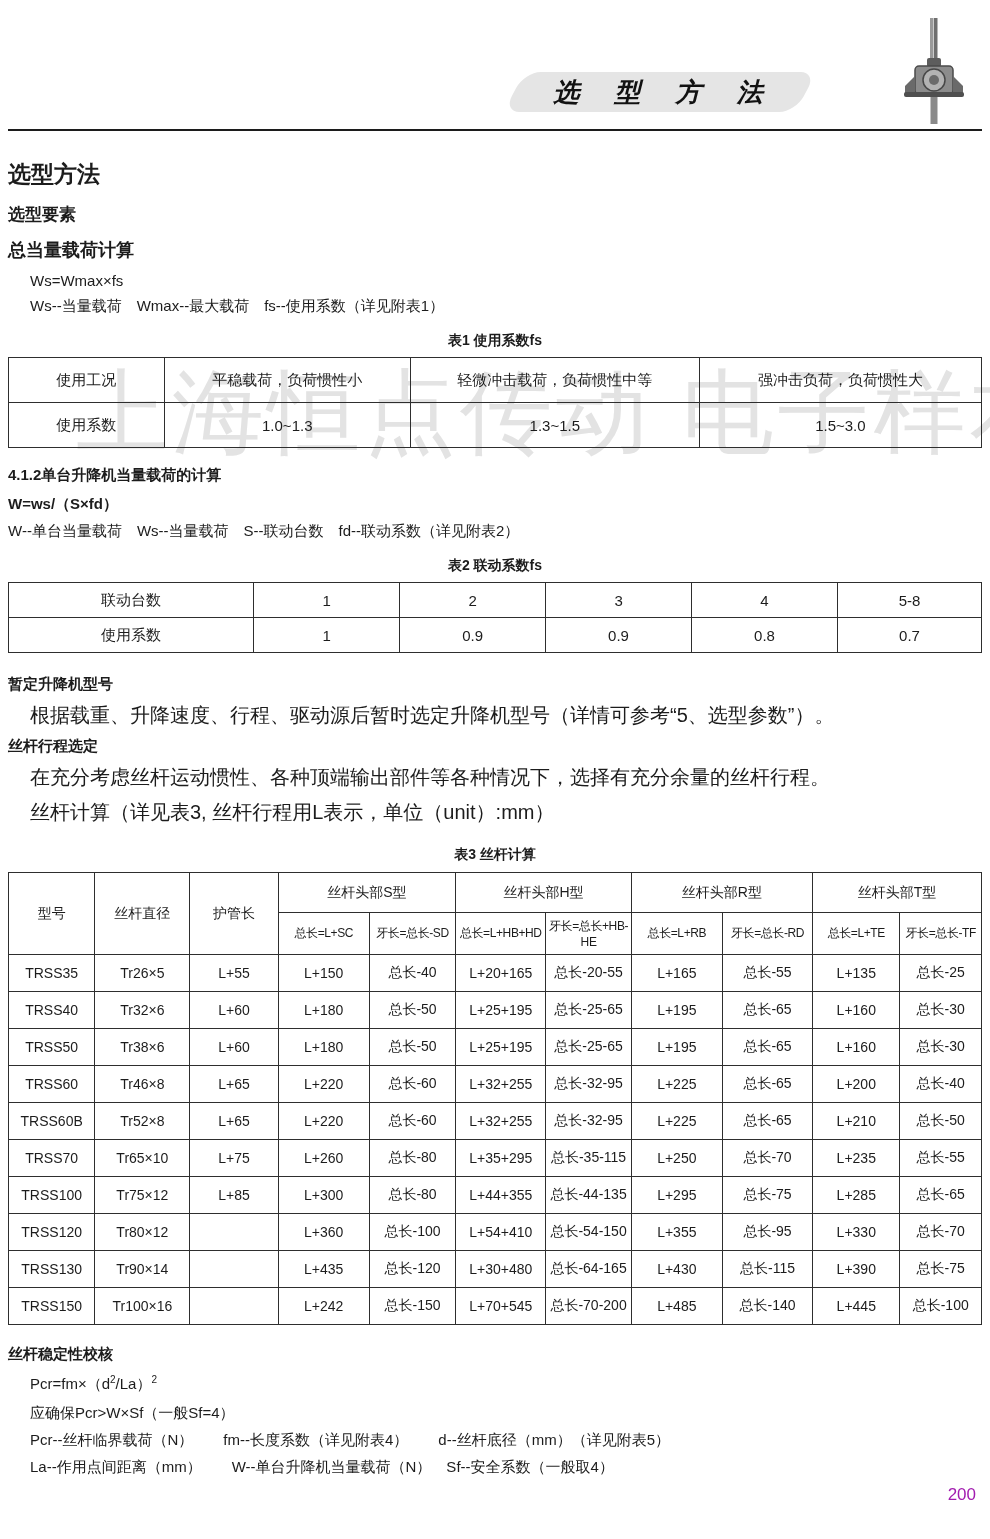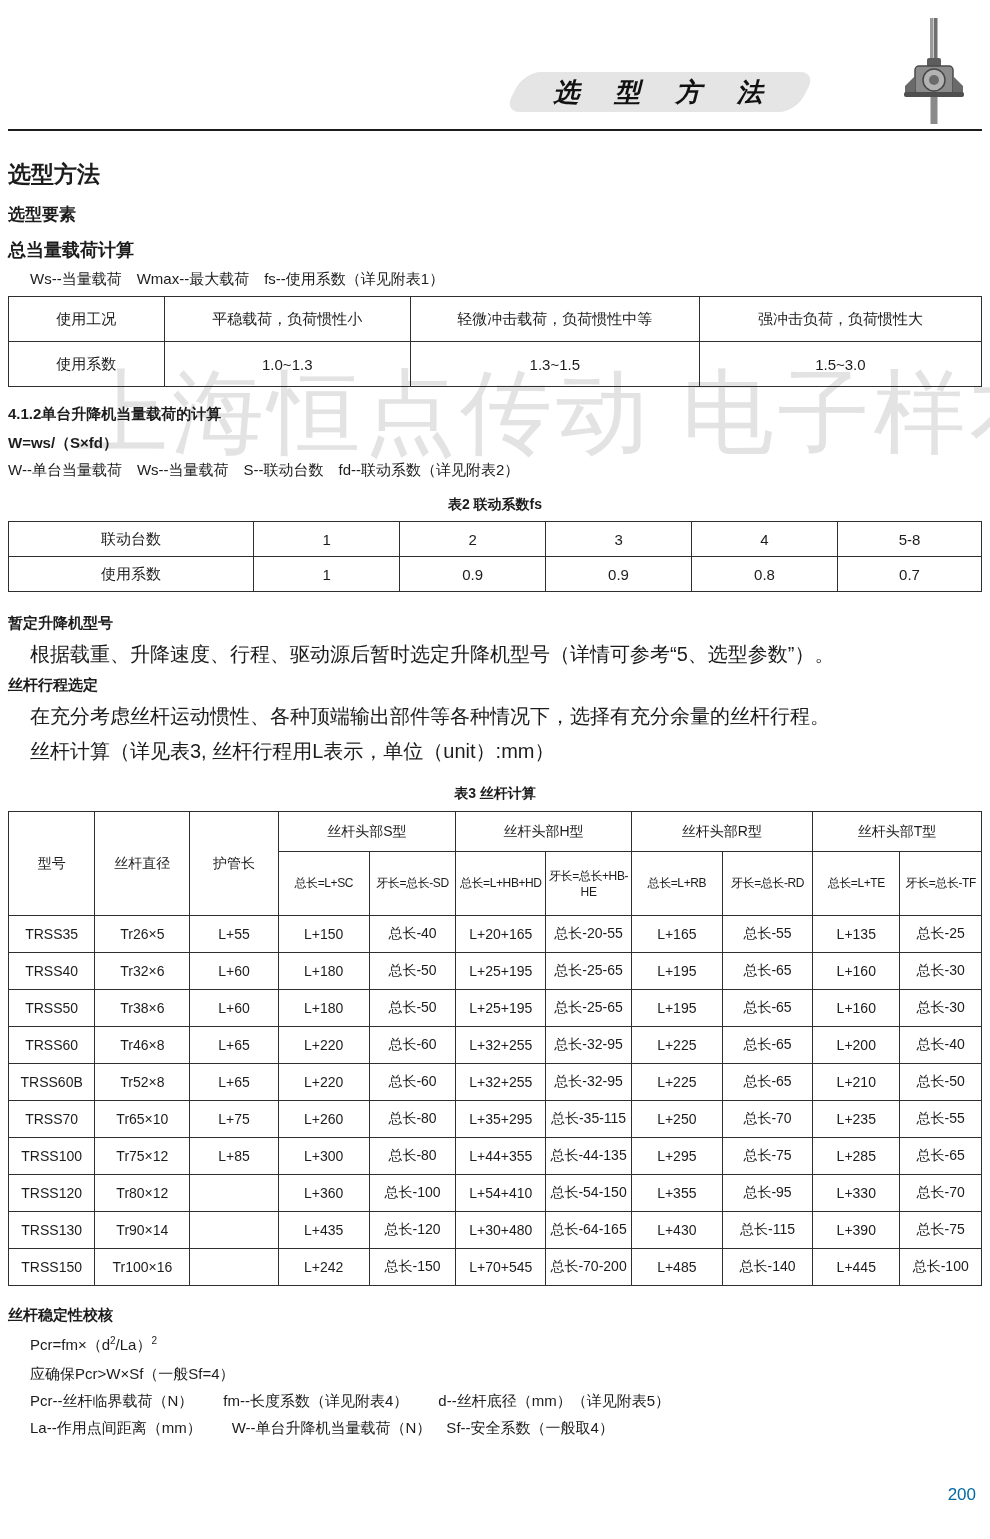--- a/index.html
+++ b/index.html
@@ -66,31 +66,31 @@
     text-align: center; vertical-align: middle;
     font-size: 15px; padding: 0 2px;
     background: transparent;
   }
   .t1 td { height: 45px; }
   .t2 td { height: 35px; }
 
   .t3 { margin-top: 8px; }
   .t3 td { height: 37px; font-size: 14px; }
   .t3 .grp  { height: 40px; font-size: 14px; text-align: center; }
-  .t3 .sub  { height: 40px; font-size: 12px; letter-spacing: -0.4px; padding: 16px 1px; }
+  .t3 .sub  { height: 40px; font-size: 12px; letter-spacing: -0.4px; padding: 5px 1px; }
   .t3 .span3 { font-size: 14px; }
 
   .caption-gap { margin-top: 20px; }
 
   .stab-head { font-size: 15px; font-weight: bold; margin: 20px 0 0 0; }
   sup { font-size: 10px; }
 
   .page-number {
     position: absolute; right: 14px; bottom: 34px;
-    font-size: 17px; color: #0369a1; z-index: 2;
+    font-size: 17px; color: #a21caf; z-index: 2;
   }
 </style>
 </head>
 <body>
 
 <div class="watermark">上海恒点传动 电子样本</div>
 
 <div class="header">
   <div class="banner">
     <div class="banner-inner">
@@ -109,22 +109,24 @@
     <circle cx="32" cy="62" r="5" fill="#6b6b6b"></circle>
     <rect x="28.5" y="79" width="7" height="27" fill="#8a8a8a"></rect>
   </svg>
 </div>
 
 <div class="content">
 
   <div class="page-title">选型方法</div>
   <div class="subtitle">选型要素</div>
   <div class="sec-head">总当量载荷计算</div>
+  <div class="formula">Ws=Wmax×fs</div>
   <div class="legend">Ws--当量载荷　Wmax--最大载荷　fs--使用系数（详见附表1）</div>
 
+  <div class="tbl-caption">表1 使用系数fs</div>
   <table class="t1">
     <colgroup>
         <col style="width:16%">
         <col style="width:25.3%">
         <col style="width:29.7%">
         <col style="width:29%">
       </colgroup>
     <tbody>
         <tr>
           <td>使用工况</td>

